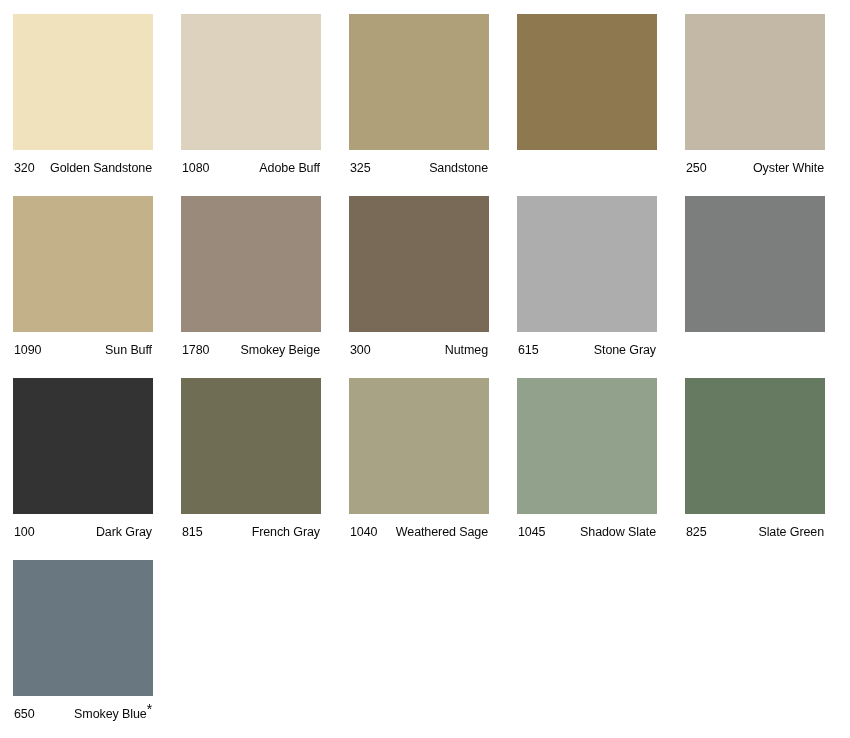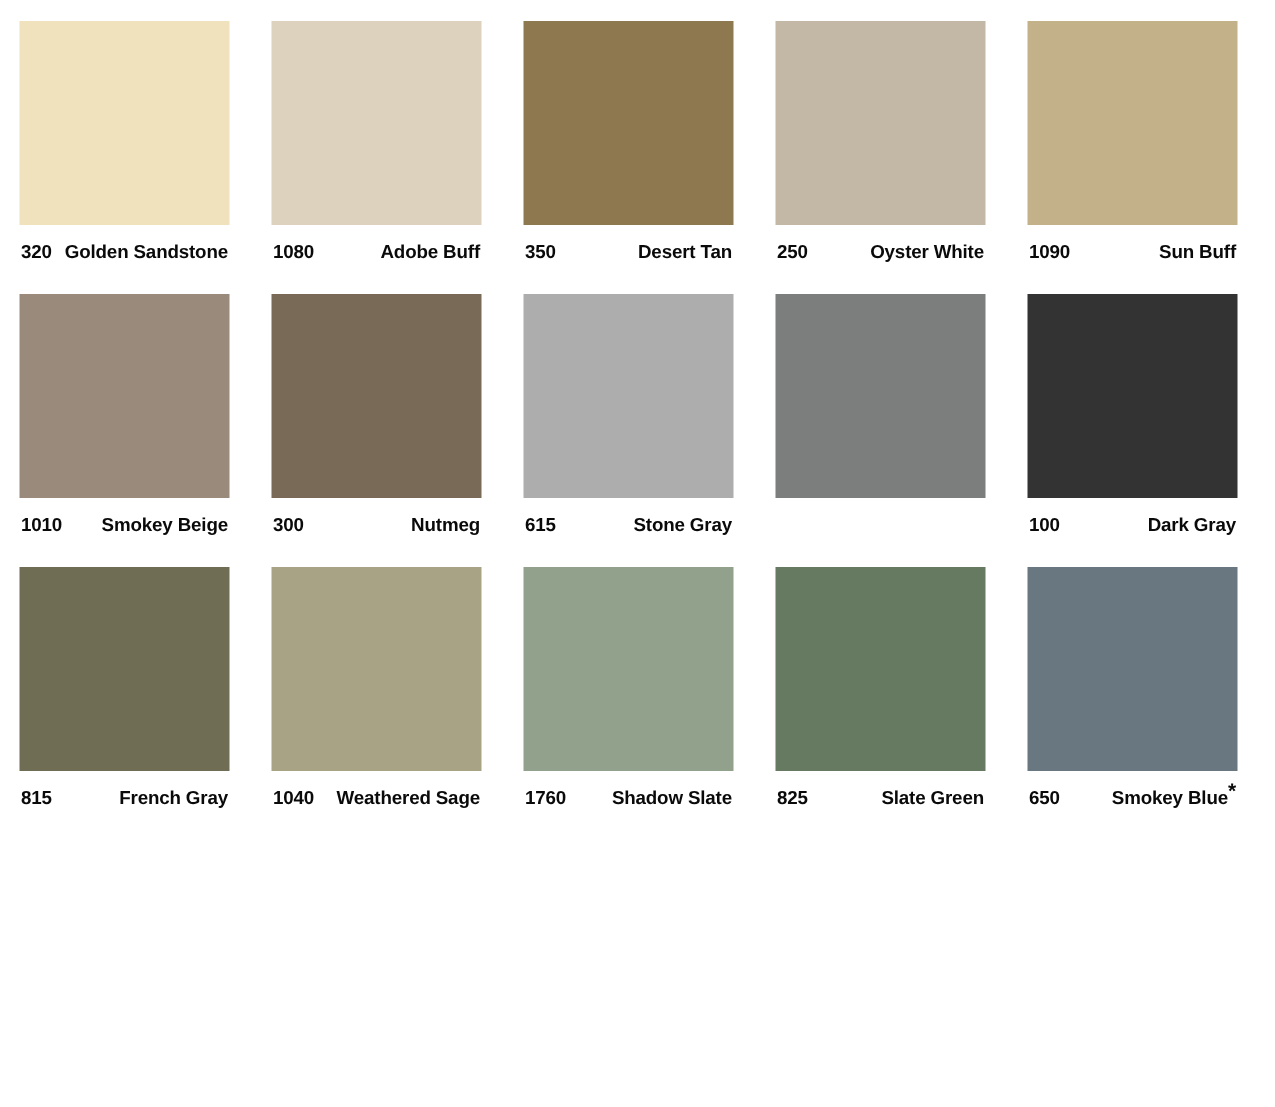--- a/index.html
+++ b/index.html
@@ -44,21 +44,21 @@
 
   .swatch-label {
     display: flex;
     justify-content: space-between;
     align-items: baseline;
     width: 100%;
     height: 46px;
     padding-top: 11px;
     box-sizing: border-box;
     font-size: 12.5px;
-    font-weight: bold;
+    font-weight: normal;
     color: #0a0a0a;
     letter-spacing: -0.1px;
     white-space: nowrap;
   }
 
   .swatch-code {
     flex: 0 0 auto;
     padding-left: 1px;
   }
 
@@ -88,44 +88,47 @@
         </div>
       </div>
       <div class="swatch-cell">
         <div class="swatch-chip" style="background-color: rgb(220, 210, 189);"></div>
         <div class="swatch-label">
           <span class="swatch-code">1080</span>
           <span class="swatch-name"><span>Adobe Buff</span></span>
         </div>
       </div>
       <div class="swatch-cell">
+        <div class="swatch-chip" style="background-color: rgb(175, 160, 121);"></div>
+        <div class="swatch-label">
+          <span class="swatch-code">325</span>
+          <span class="swatch-name"><span>Sandstone</span></span>
+        </div>
+      </div>
+      <div class="swatch-cell">
         <div class="swatch-chip" style="background-color: rgb(142, 120, 80);"></div>
-        <div class="swatch-label">
-          <span class="swatch-code">350</span>
-          <span class="swatch-name"><span>Desert Tan</span></span>
-        </div>
       </div>
       <div class="swatch-cell">
         <div class="swatch-chip" style="background-color: rgb(195, 184, 165);"></div>
         <div class="swatch-label">
           <span class="swatch-code">250</span>
           <span class="swatch-name"><span>Oyster White</span></span>
         </div>
       </div>
       <div class="swatch-cell">
         <div class="swatch-chip" style="background-color: rgb(194, 177, 137);"></div>
         <div class="swatch-label">
           <span class="swatch-code">1090</span>
           <span class="swatch-name"><span>Sun Buff</span></span>
         </div>
       </div>
       <div class="swatch-cell">
         <div class="swatch-chip" style="background-color: rgb(153, 138, 124);"></div>
         <div class="swatch-label">
-          <span class="swatch-code">1010</span>
+          <span class="swatch-code">1780</span>
           <span class="swatch-name"><span>Smokey Beige</span></span>
         </div>
       </div>
       <div class="swatch-cell">
         <div class="swatch-chip" style="background-color: rgb(121, 106, 88);"></div>
         <div class="swatch-label">
           <span class="swatch-code">300</span>
           <span class="swatch-name"><span>Nutmeg</span></span>
         </div>
       </div>
@@ -156,21 +159,21 @@
       <div class="swatch-cell">
         <div class="swatch-chip" style="background-color: rgb(169, 163, 134);"></div>
         <div class="swatch-label">
           <span class="swatch-code">1040</span>
           <span class="swatch-name"><span>Weathered Sage</span></span>
         </div>
       </div>
       <div class="swatch-cell">
         <div class="swatch-chip" style="background-color: rgb(145, 161, 140);"></div>
         <div class="swatch-label">
-          <span class="swatch-code">1760</span>
+          <span class="swatch-code">1045</span>
           <span class="swatch-name"><span>Shadow Slate</span></span>
         </div>
       </div>
       <div class="swatch-cell">
         <div class="swatch-chip" style="background-color: rgb(101, 122, 96);"></div>
         <div class="swatch-label">
           <span class="swatch-code">825</span>
           <span class="swatch-name"><span>Slate Green</span></span>
         </div>
       </div>

